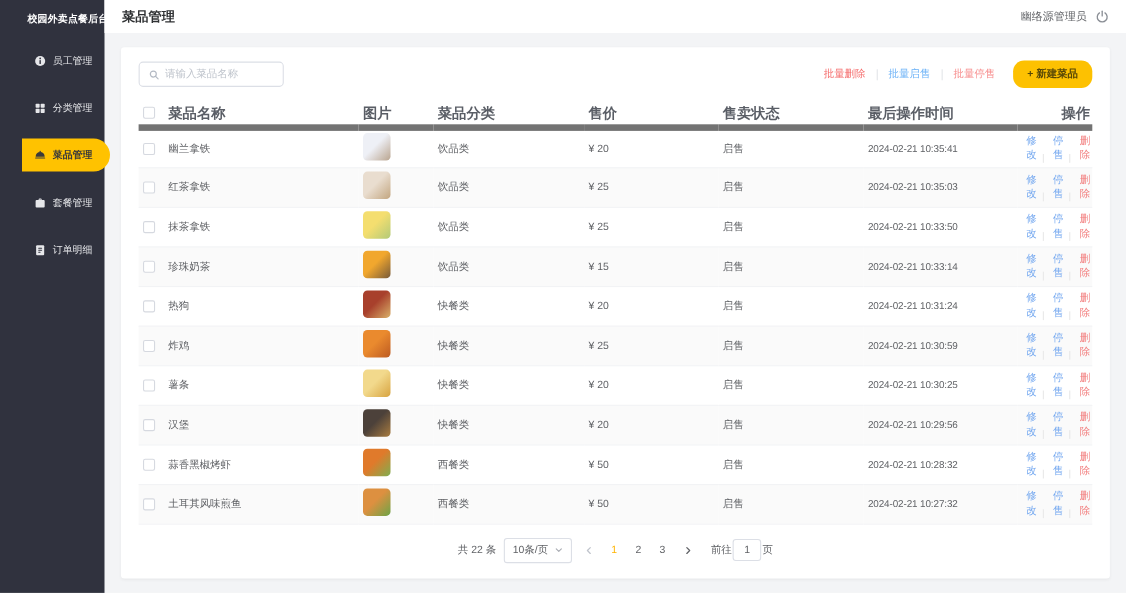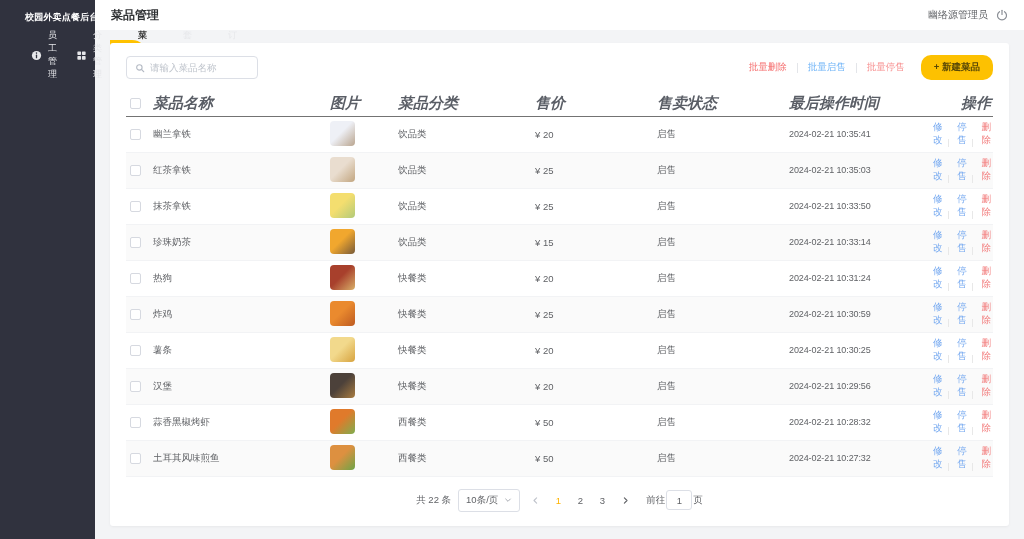--- a/index.html
+++ b/index.html
@@ -4,21 +4,21 @@
 <style>
   * { margin:0; padding:0; box-sizing:border-box; }
   html,body { width:1024px; height:539px; overflow:hidden;
     font-family:"Liberation Sans","DejaVu Sans",sans-serif; }
   body { display:flex; background:#f3f4f6; }
 
   
   .sidebar { width:95px; flex-shrink:0; background:#30323e; color:#fff;padding-left:20px; }
   .sidebar-title { font-size:9px; font-weight:bold; color:#ffffff;
     padding:11px 3px 12px 5px; letter-spacing:.2px; white-space:nowrap; }
-  .menu { display:flex; gap:8px; margin-top:4px; }
+  .menu { display:flex; flex-direction:column; gap:13px; margin-top:4px; }
   .menu-item { height:30px; display:flex; align-items:center; gap:6px;
     padding-left:11px; font-size:9px; color:#e6e7ea; cursor:pointer;
     width:80px; border-radius:0 15px 15px 0; }
   .menu-item .mi-icon { width:11px; height:11px; display:inline-flex; }
   .menu-item .mi-icon svg { width:11px; height:11px; }
   .menu-item.active { background:#ffc200; color:#3a3a3a; font-weight:bold; }
 
   
   .main { flex:1; display:flex; flex-direction:column; min-width:0; }
   .topbar { height:30px; background:#fff; display:flex; align-items:center;
@@ -45,22 +45,22 @@
   .txt-btn.red { color:#f56c6c; }
   .txt-btn.blue { color:#6cb2f7; }
   .txt-btn.pink { color:#f78c8c; }
   .vsep { width:1px; height:10px; background:#e3e5e9; }
   .primary-btn { background:#fdc101; color:#584806; border:none; border-radius:10px;
     font-size:9.5px; font-weight:bold; padding:6px 13px; margin-left:6px; cursor:pointer;
     font-family:inherit; }
 
   
   table { width:100%; border-collapse:collapse; table-layout:fixed; }
-  th { font-size:15px; color:#5a5e66; font-weight:bold; text-align:left;
-    height:24px; padding:0 4px; border-bottom:1px solid #737373;font-style:italic; }
+  th { font-size:13px; color:#5a5e66; font-weight:bold; text-align:left;
+    height:24px; padding:0 4px; border-bottom:6px solid #737373; }
   td { font-size:9.5px; color:#606266; height:36px; padding:0 4px;
     border-bottom:1px solid #f2f3f5; }
   tr.stripe td { background:#fafafa; }
   th:last-child, td:last-child { text-align:right; padding-right:2px; }
   .cb { display:inline-block; width:11px; height:11px; border:1px solid #d6d9e0;
     border-radius:2px; background:#fff; vertical-align:middle; cursor:pointer; }
   .name-cell { display:flex; align-items:center; gap:12px; }
   .thumb { width:25px; height:25px; border-radius:4px; display:inline-block; }
   .time-cell { font-size:9px; letter-spacing:-.1px; }
   .row-actions { display:inline-flex; align-items:flex-end; gap:5px; }

